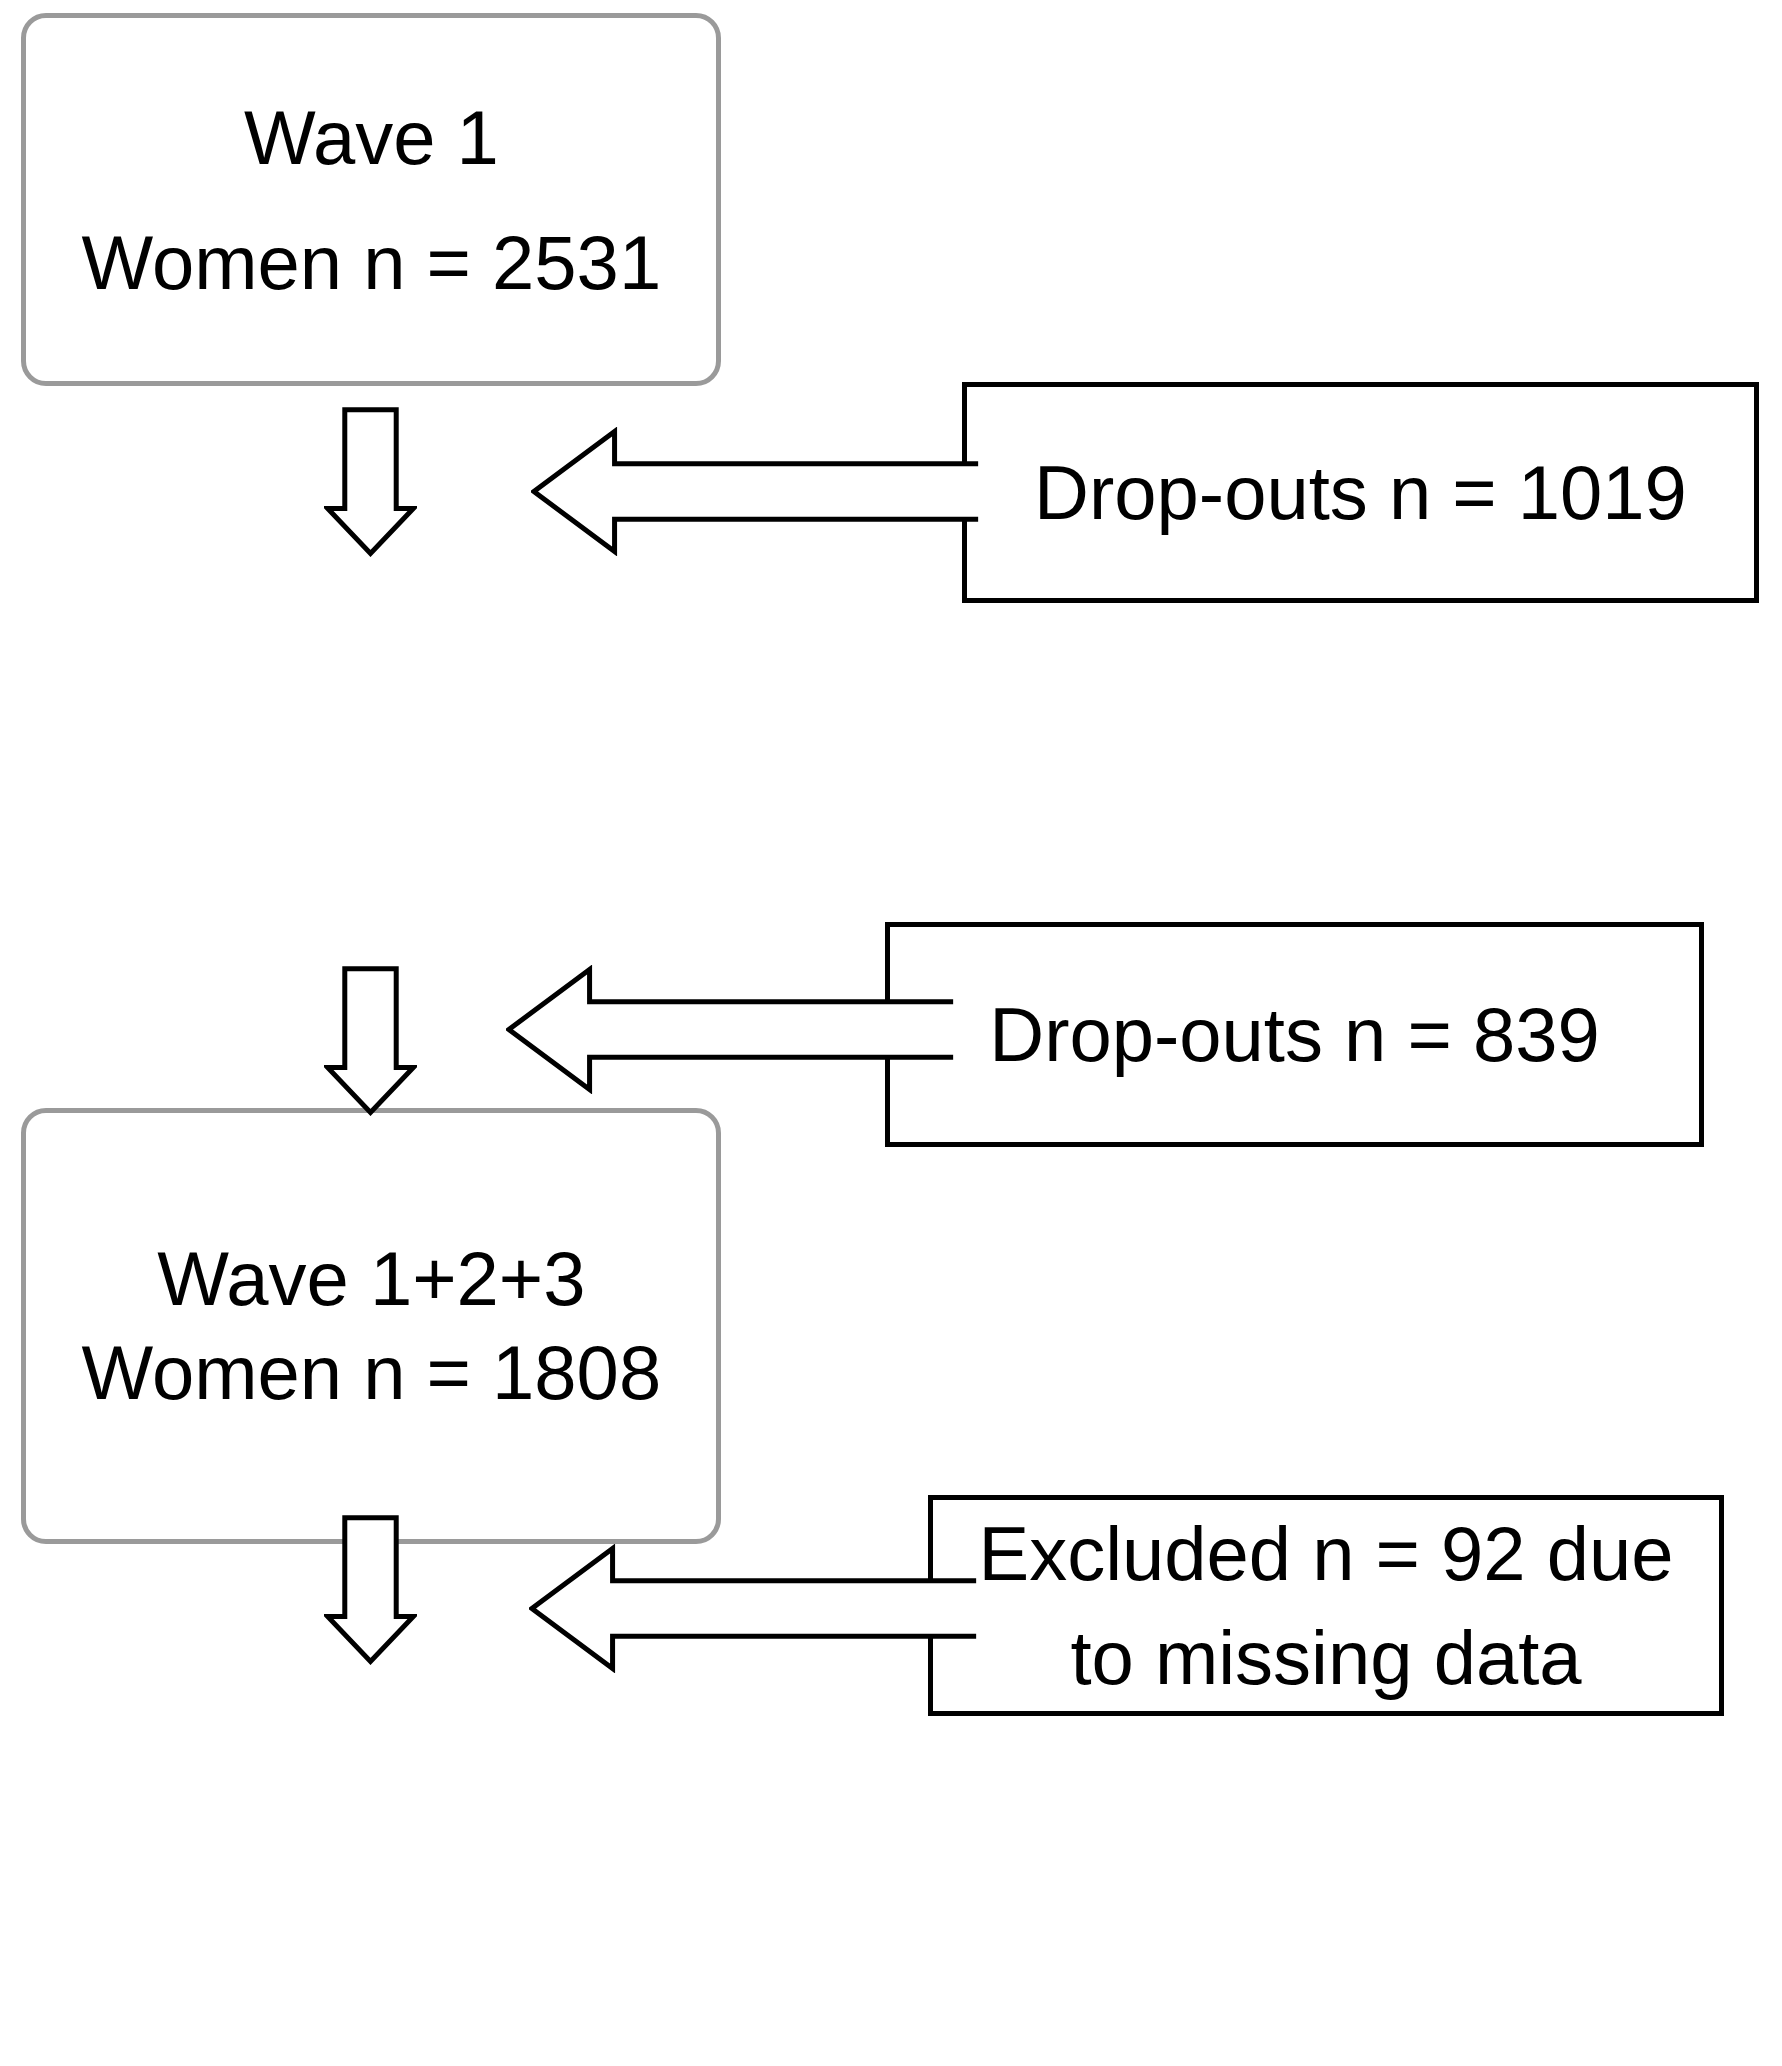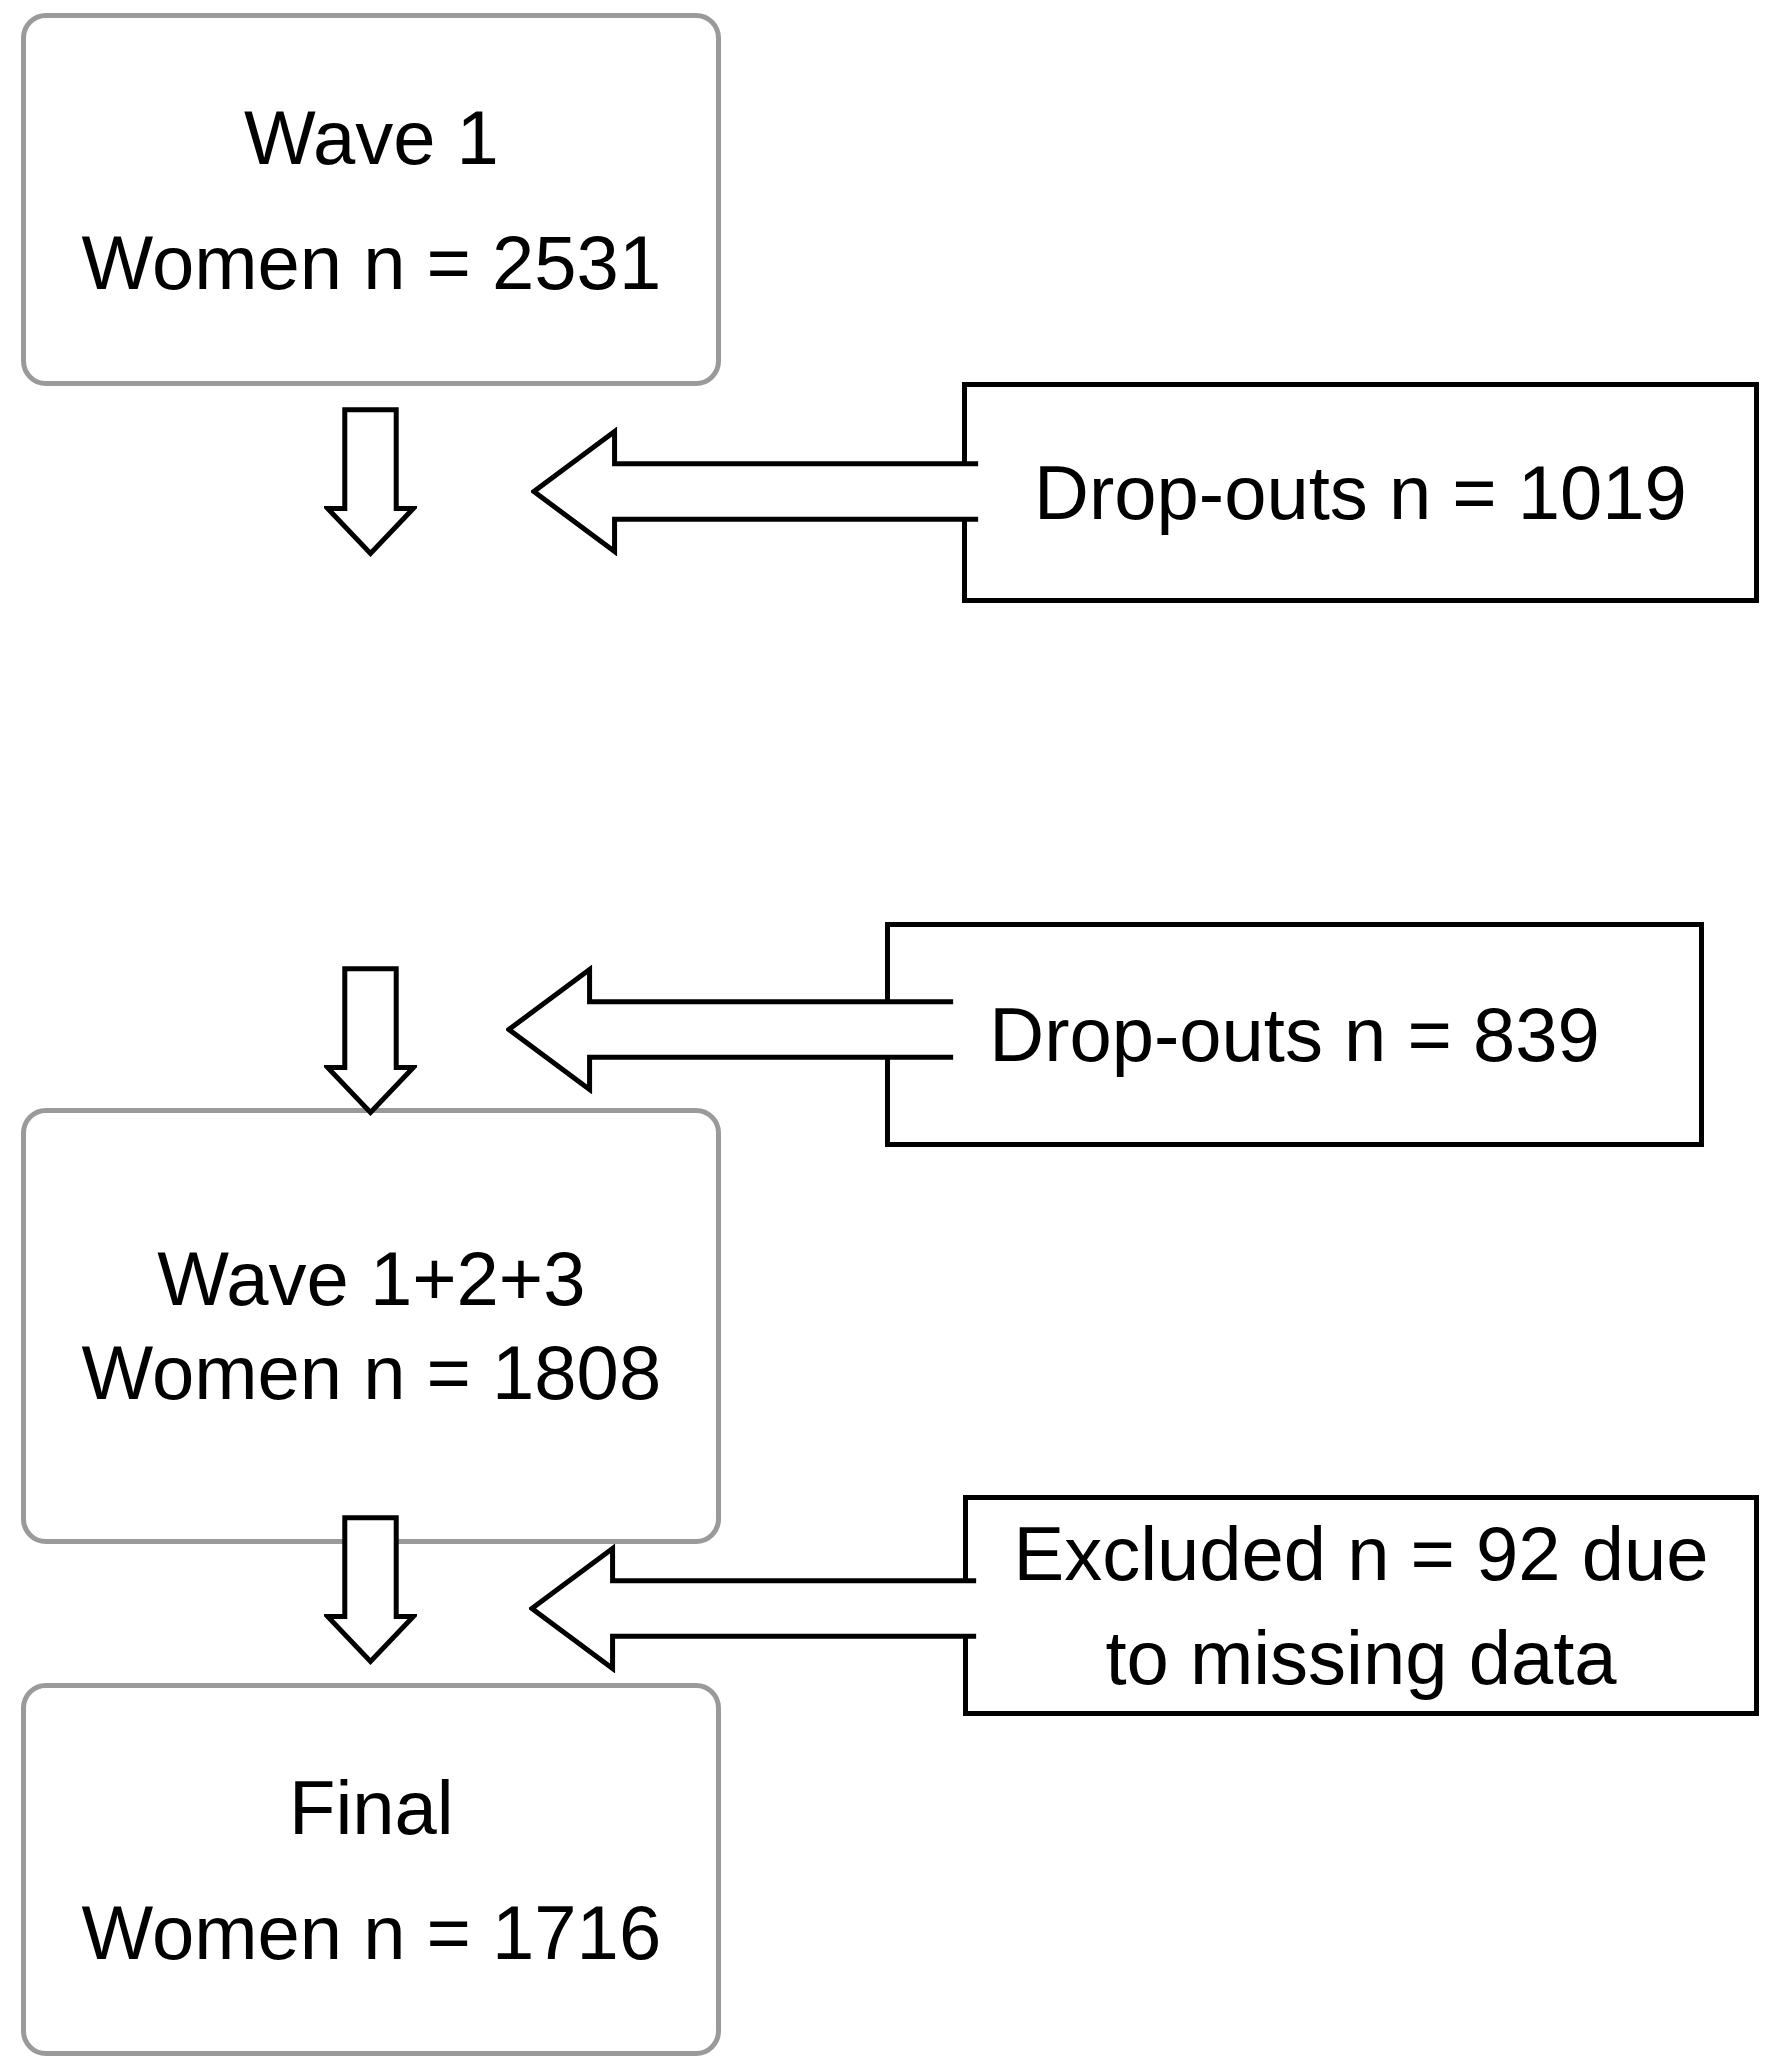--- a/index.html
+++ b/index.html
@@ -33,21 +33,21 @@
   
   .note{
     position:absolute;
     background:var(--background);
     border:5.7px solid var(--note-border);
     display:flex;flex-direction:column;align-items:center;justify-content:center;
   }
   .note .line{font-size:76px;line-height:104px;white-space:nowrap;}
   #note-dropouts1{left:962px;top:382px;width:797px;height:221px;}
   #note-dropouts2{left:885px;top:922px;width:819px;height:225px;}
-  #note-excluded{left:963px;top:1495px;width:796px;height:221px;}
+  #note-excluded{left:928px;top:1495px;width:796px;height:221px;}
 
   .arrow-svg{position:absolute;display:block;}
   #down-arrow-1{left:324px;top:407px;}
   #down-arrow-2{left:324px;top:966px;}
   #down-arrow-3{left:324px;top:1515px;}
   #left-arrow-1{left:531px;top:427px;}
   #left-arrow-2{left:506px;top:965px;}
   #left-arrow-3{left:529px;top:1544px;}
   .arrow-shape{fill:var(--background);stroke:var(--arrow);stroke-width:7;stroke-linejoin:miter;}
 </style>
@@ -60,24 +60,20 @@
     <div class="line">Wave 1</div>
     <div class="line">Women n = 2531</div>
   </div>
 
 
   <div class="stage" id="stage-wave123">
     <div class="line">Wave 1+2+3</div>
     <div class="line">Women n = 1808</div>
   </div>
 
-  <div class="stage" id="stage-final">
-    <div class="line">Final</div>
-    <div class="line">Women n = 1716</div>
-  </div>
 
   <div class="note" id="note-dropouts1">
     <div class="line">Drop-outs n = 1019</div>
   </div>
 
   <div class="note" id="note-dropouts2">
     <div class="line">Drop-outs n = 839</div>
   </div>
 
   <div class="note" id="note-excluded">

